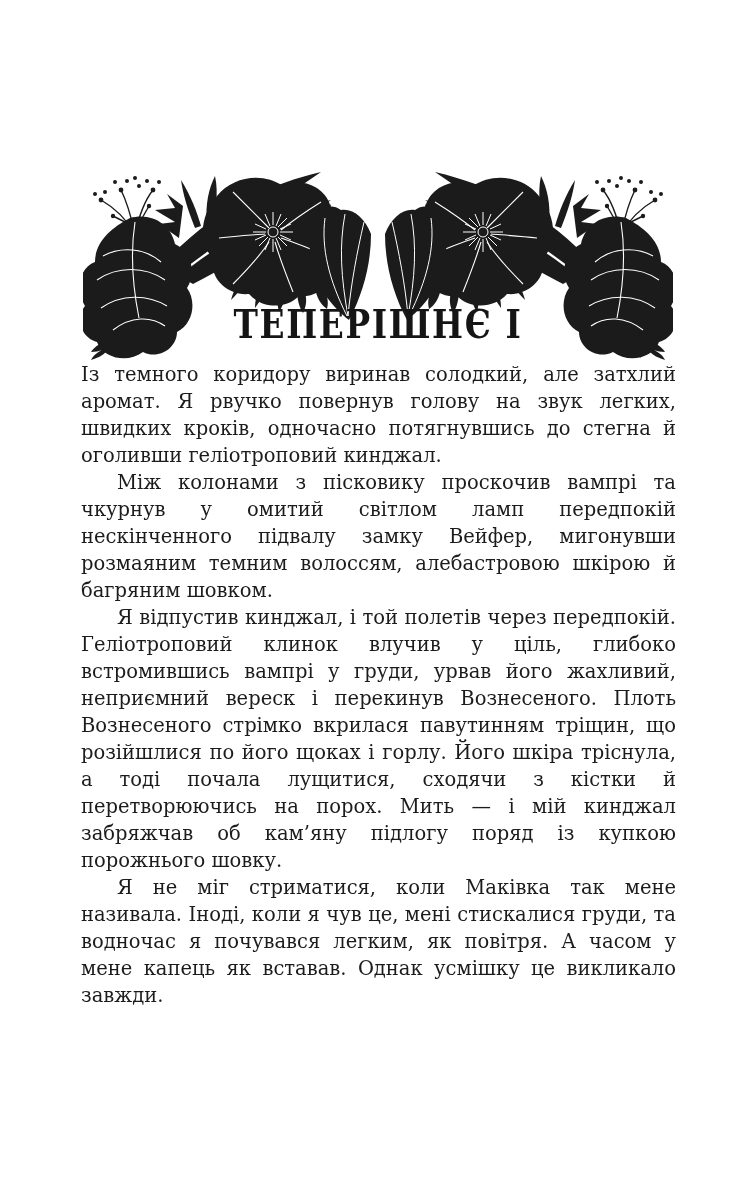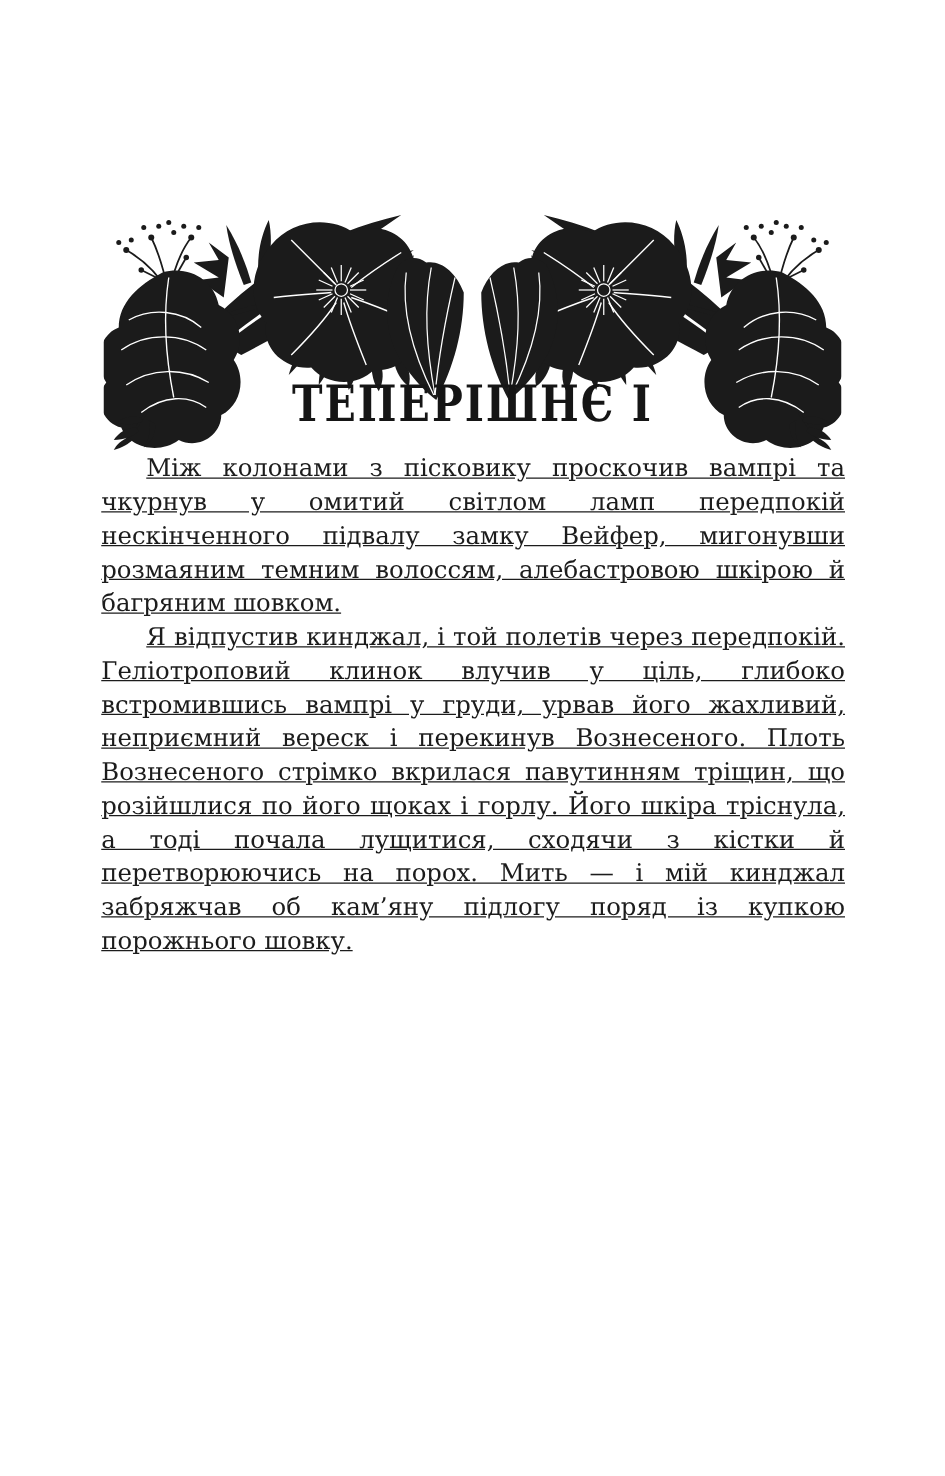--- a/index.html
+++ b/index.html
@@ -39,21 +39,21 @@
     left: 81px;
     top: 361px;
     width: 595px;
     font-family: "DejaVu Serif", serif;
     font-size: 19.5px;
     line-height: 27px;
     color: #1c1c1c;
     text-align: justify;
   }
   .body-text p { margin: 0; padding: 0; }
-  .body-text p.indent { text-indent: 36px; text-decoration: underline; }
+  .body-text p.indent { text-indent: 36px; }
   .page-number {
     position: absolute;
     left: 0;
     right: 0;
     top: 1112px;
     text-align: center;
     font-family: "DejaVu Serif", serif;
     font-size: 20px;
     color: #1c1c1c;
   }
@@ -165,19 +165,21 @@
         </g>
       </g>
     </defs>
     <use href="#half"></use>
     <use href="#half" transform="translate(590,0) scale(-1,1)"></use>
   </svg>
 
   <div class="chapter-title">ТЕПЕРІШНЄ І</div>
 
   <div class="body-text">
+      <p>Із темного коридору виринав солодкий, але затхлий аромат. Я рвучко повернув голову на звук легких, швидких кроків, одночасно потягнувшись до стегна й оголивши геліотроповий кинджал.</p>
       <p class="indent">Між колонами з пісковику проскочив вампрі та чкурнув у омитий світлом ламп передпокій нескінченного підвалу замку Вейфер, мигонувши розмаяним темним волоссям, алебастровою шкірою й багряним шовком.</p>
       <p class="indent">Я відпустив кинджал, і той полетів через передпокій. Геліотроповий клинок влучив у ціль, глибоко встромившись вампрі у груди, урвав його жахливий, неприємний вереск і перекинув Вознесеного. Плоть Вознесеного стрімко вкрилася павутинням тріщин, що розійшлися по його щоках і горлу. Його шкіра тріснула, а тоді почала лущитися, сходячи з кістки й перетворюючись на порох. Мить — і мій кинджал забряжчав об кам’яну підлогу поряд із купкою порожнього шовку.</p>
+      <p class="indent">Я не міг стриматися, коли Маківка так мене називала. Іноді, коли я чув це, мені стискалися груди, та водночас я почувався легким, як повітря. А часом у мене капець як вставав. Однак усмішку це викликало завжди.</p>
     </div>
 
   <div class="page-number">9</div>
 
 </div>
 
 </body></html>

